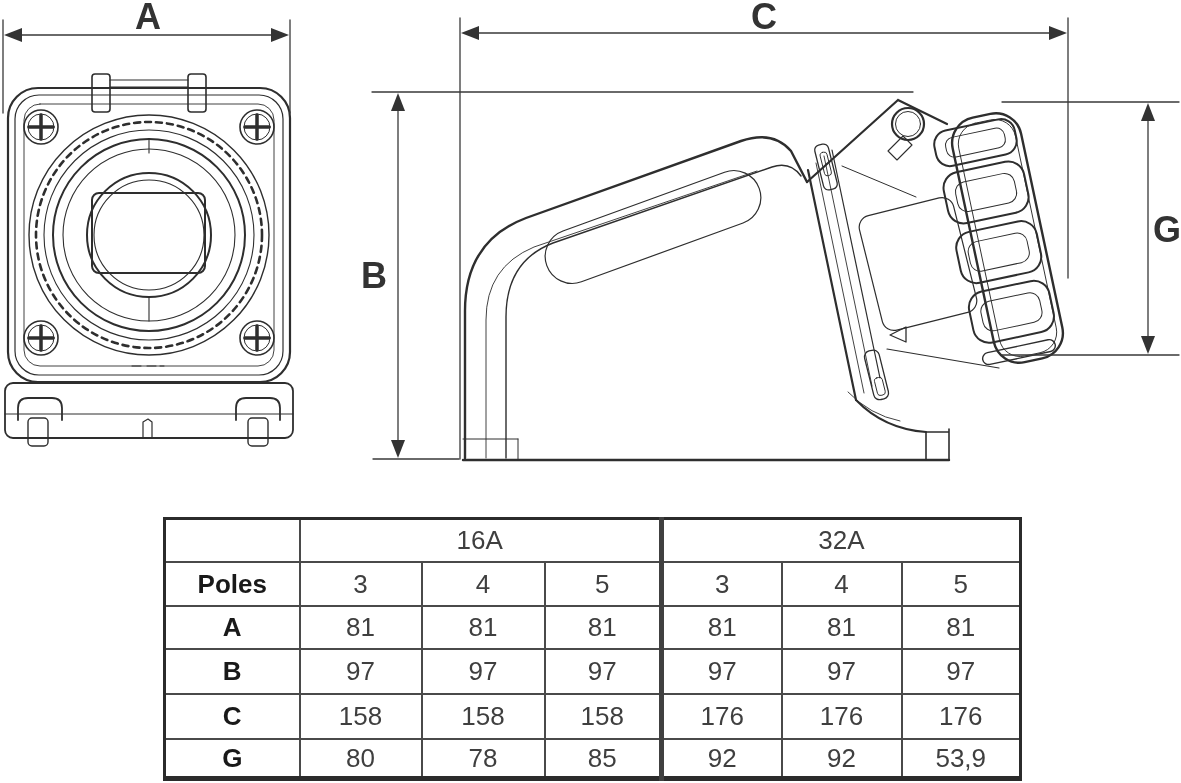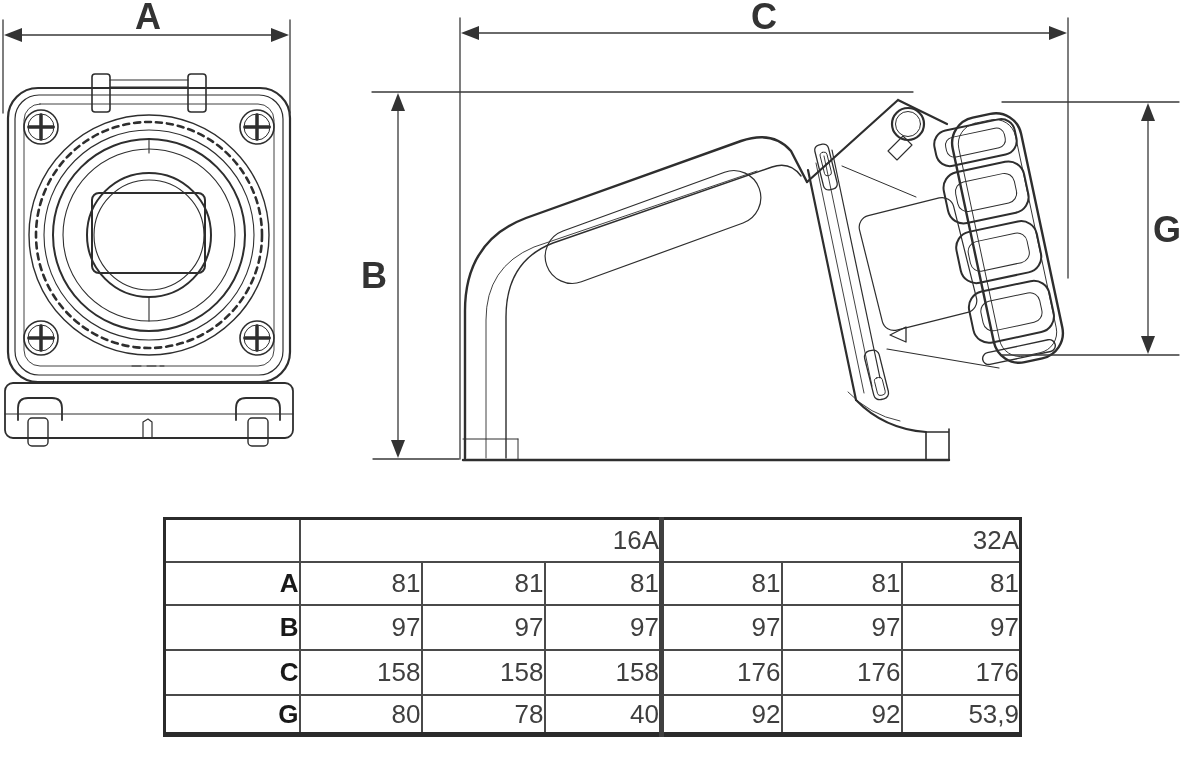--- a/index.html
+++ b/index.html
@@ -18,21 +18,21 @@
     position: absolute; left: 163px; top: 517px;
     border-collapse: collapse; table-layout: fixed;
     font-family: "Liberation Sans", "DejaVu Sans", sans-serif;
     font-size: 26px; color: #3f3f3f;
     border: 3px solid #2b2b2b;
     border-bottom-width: 5px;
     background: #fff;
   }
   table.spec td {
     border: 2px solid #4a4a4a;
-    text-align: right; vertical-align: middle;
+    text-align: center; vertical-align: middle;
     padding: 0; overflow: hidden; white-space: nowrap; margin-left: 33px;
   }
   table.spec td.bold { font-weight: bold; color: #191919; }
   table.spec td.div  { border-left: 5px solid #404040; }
   table.spec tr.r1 td { height: 41px; }
   table.spec tr.r2 td { height: 42px; }
   table.spec tr.r3 td { height: 41px; }
   table.spec tr.r4 td { height: 43px; }
   table.spec tr.r5 td { height: 43px; }
   table.spec tr.r6 td { height: 36px; }
@@ -195,20 +195,29 @@
       <col style="width:120px">
         <col style="width:120px">
         <col style="width:119px">
     </colgroup>
     <tbody>
       <tr class="r1">
         <td></td>
         <td colspan="3">16A</td>
         <td colspan="3" class="div">32A</td>
       </tr>
+      <tr class="r2">
+        <td class="bold">Poles</td>
+        <td>3</td>
+        <td>4</td>
+        <td>5</td>
+        <td class="div">3</td>
+        <td>4</td>
+        <td>5</td>
+      </tr>
       <tr class="r3">
         <td class="bold">A</td>
         <td>81</td>
         <td>81</td>
         <td>81</td>
         <td class="div">81</td>
         <td>81</td>
         <td>81</td>
       </tr>
       <tr class="r4">
@@ -226,20 +235,20 @@
         <td>158</td>
         <td>158</td>
         <td class="div">176</td>
         <td>176</td>
         <td>176</td>
       </tr>
       <tr class="r6">
         <td class="bold">G</td>
         <td>80</td>
         <td>78</td>
-        <td>40</td>
+        <td>85</td>
         <td class="div">92</td>
         <td>92</td>
         <td>53,9</td>
       </tr>
     </tbody>
   </table>
 </div>
 
 </body></html>

